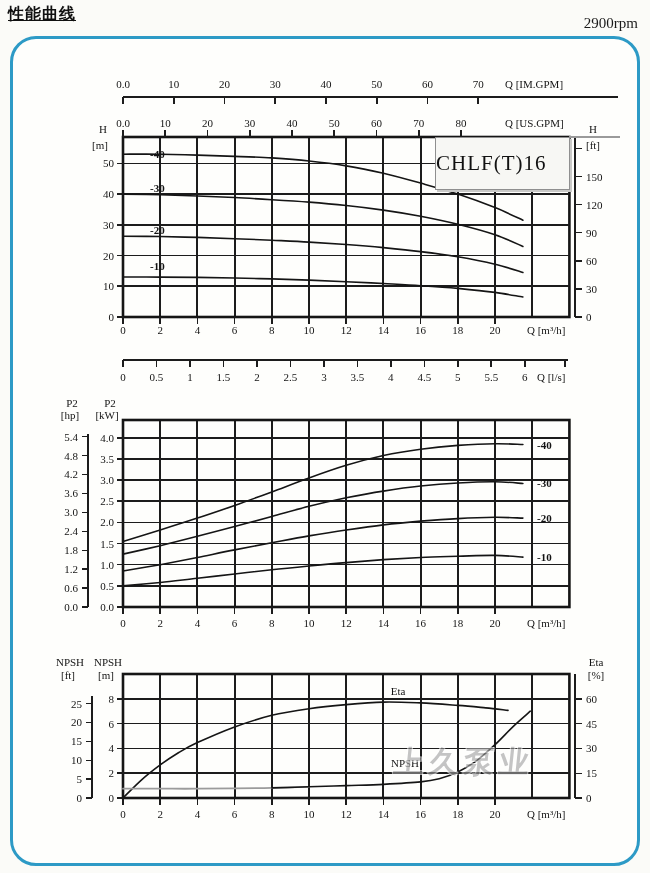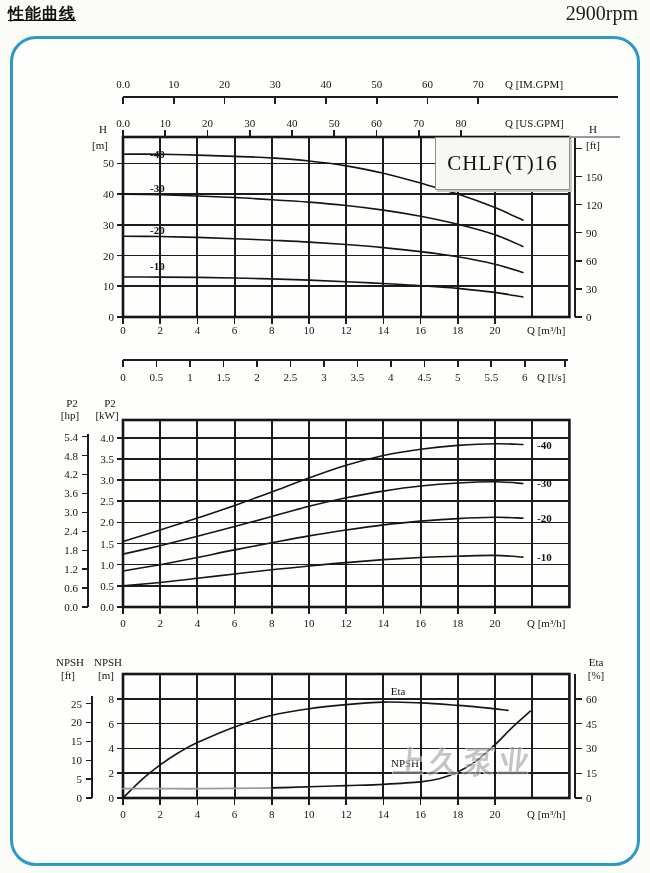--- a/index.html
+++ b/index.html
@@ -5,31 +5,31 @@
   html,body{margin:0;padding:0;}
   body{
     width:650px;height:873px;position:relative;background:#fbfbf8;
     font-family:"Liberation Serif","DejaVu Serif",serif;overflow:hidden;
   }
   .hdr-title{
     position:absolute;left:8px;top:4px;font-family:"Liberation Sans","DejaVu Sans",sans-serif;
     font-weight:bold;font-size:16px;color:#111;letter-spacing:1px;text-decoration:underline;
   }
   .hdr-rpm{
-    position:absolute;right:12px;top:2px;font-size:20px;color:#1a1a1a;
+    position:absolute;right:12px;top:15px;font-size:15px;color:#1a1a1a;
   }
   .frame{
     position:absolute;left:10px;top:36px;width:624px;height:824px;
     border:3px solid #2d9ac6;border-radius:26px;background:#fefefc;
   }
   #chart-svg{position:absolute;left:0;top:0;z-index:2;}
   .model-box{
     position:absolute;left:435px;top:137px;width:133px;height:51px;z-index:4;
     background:#f7f7f4;border:1px solid #8f8f8f;box-shadow:2px 2px 0 #c9c9c7;
-    display:flex;align-items:center;justify-content:center;
+    display:flex;align-items:center;justify-content:flex-start;
     font-size:21px;letter-spacing:1px;color:#111;
   }
   .watermark{
     position:absolute;left:394px;top:742px;z-index:3;
     font-family:"Liberation Sans","DejaVu Sans",sans-serif;
     font-weight:bold;font-size:30px;letter-spacing:5px;color:#9f9f9f;opacity:.6;
     transform:skewX(-6deg);
     text-shadow:1px 1px 0 #fff,-1px -1px 0 #fff,1px -1px 0 #fff,-1px 1px 0 #fff;
     white-space:nowrap;
   }

